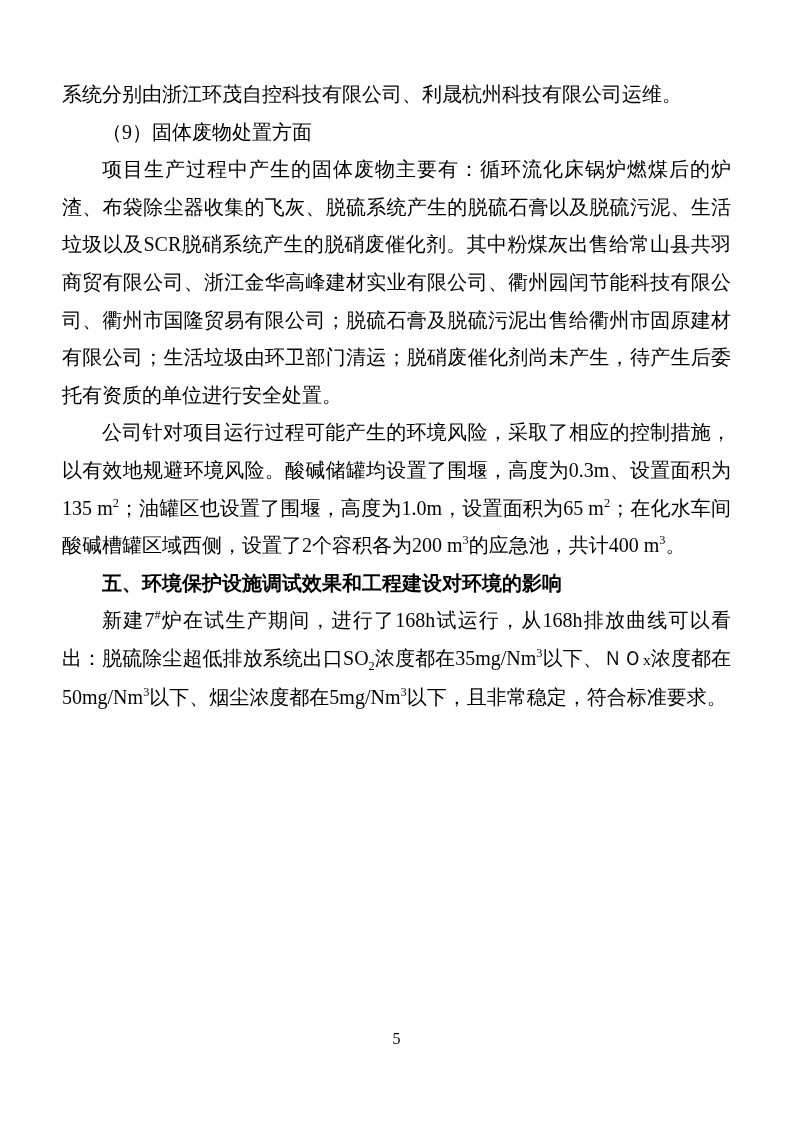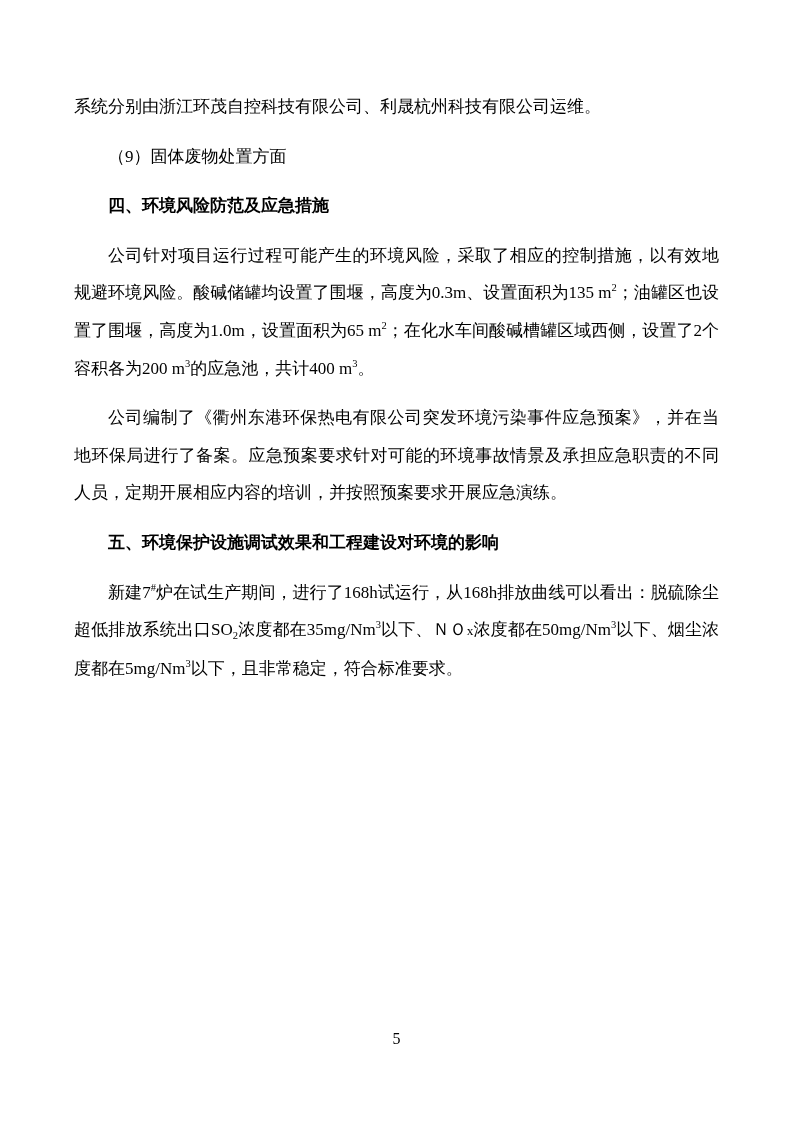--- a/index.html
+++ b/index.html
@@ -17,23 +17,23 @@
     overflow: hidden;
     font-family: "Liberation Serif", "DejaVu Serif", serif;
   }
   .page-body {
     position: absolute;
     top: 76px;
     left: 62px;
     right: 62px;
   }
   .page-body p {
-    margin: 12px;
+    margin: 0;
     padding: 0;
-    font-size: 17px;
+    font-size: 20px;
     line-height: 37.6px;
     text-align: justify;
     text-justify: inter-character;
     text-indent: 2em;
   }
   .page-body p.no-indent {
     text-indent: 0;
   }
   .page-body p.heading {
     font-family: "Liberation Sans", "DejaVu Sans", sans-serif;
@@ -67,20 +67,19 @@
     color: #000000;
   }
 </style>
 </head>
 <body>
 
 <div class="page">
   <div class="page-body">
       <p class="body no-indent"><span>系统分别由浙江环茂自控科技有限公司、利晟杭州科技有限公司运维。</span></p>
       <p class="body"><span>（9）固体废物处置方面</span></p>
-      <p class="heading"><span>四、环境风险防范及应急措施</span></p>
+      <p class="body"><span>项目生产过程中产生的固体废物主要有：循环流化床锅炉燃煤后的炉渣、布袋除尘器收集的飞灰、脱硫系统产生的脱硫石膏以及脱硫污泥、生活垃圾以及</span><span class="latin">SCR</span><span>脱硝系统产生的脱硝废催化剂。其中粉煤灰出售给常山县共羽商贸有限公司、浙江金华高峰建材实业有限公司、衢州园闰节能科技有限公司、衢州市国隆贸易有限公司；脱硫石膏及脱硫污泥出售给衢州市固原建材有限公司；生活垃圾由环卫部门清运；脱硝废催化剂尚未产生，待产生后委托有资质的单位进行安全处置。</span></p>
       <p class="body"><span>公司针对项目运行过程可能产生的环境风险，采取了相应的控制措施，以有效地规避环境风险。酸碱储罐均设置了围堰，高度为</span><span class="latin">0.3m</span><span>、设置面积为</span><span class="latin">135 m</span><span class="latin sup">2</span><span>；油罐区也设置了围堰，高度为</span><span class="latin">1.0m</span><span>，设置面积为</span><span class="latin">65 m</span><span class="latin sup">2</span><span>；在化水车间酸碱槽罐区域西侧，设置了</span><span class="latin">2</span><span>个容积各为</span><span class="latin">200 m</span><span class="latin sup">3</span><span>的应急池，共计</span><span class="latin">400 m</span><span class="latin sup">3</span><span>。</span></p>
-      <p class="body"><span>公司编制了《衢州东港环保热电有限公司突发环境污染事件应急预案》，并在当地环保局进行了备案。应急预案要求针对可能的环境事故情景及承担应急职责的不同人员，定期开展相应内容的培训，并按照预案要求开展应急演练。</span></p>
       <p class="heading"><span>五、环境保护设施调试效果和工程建设对环境的影响</span></p>
       <p class="body"><span>新建</span><span class="latin">7</span><span class="latin sup">#</span><span>炉在试生产期间，进行了</span><span class="latin">168h</span><span>试运行，从</span><span class="latin">168h</span><span>排放曲线可以看出：脱硫除尘超低排放系统出口</span><span class="latin">SO</span><span class="latin sub">2</span><span>浓度都在</span><span class="latin">35mg/Nm</span><span class="latin sup">3</span><span>以下、</span><span>ＮＯ</span><span class="latin small-x">x</span><span>浓度都在</span><span class="latin">50mg/Nm</span><span class="latin sup">3</span><span>以下、烟尘浓度都在</span><span class="latin">5mg/Nm</span><span class="latin sup">3</span><span>以下，且非常稳定，符合标准要求。</span></p>
     </div>
   <div class="page-number">5</div>
 </div>
 
 </body></html>

